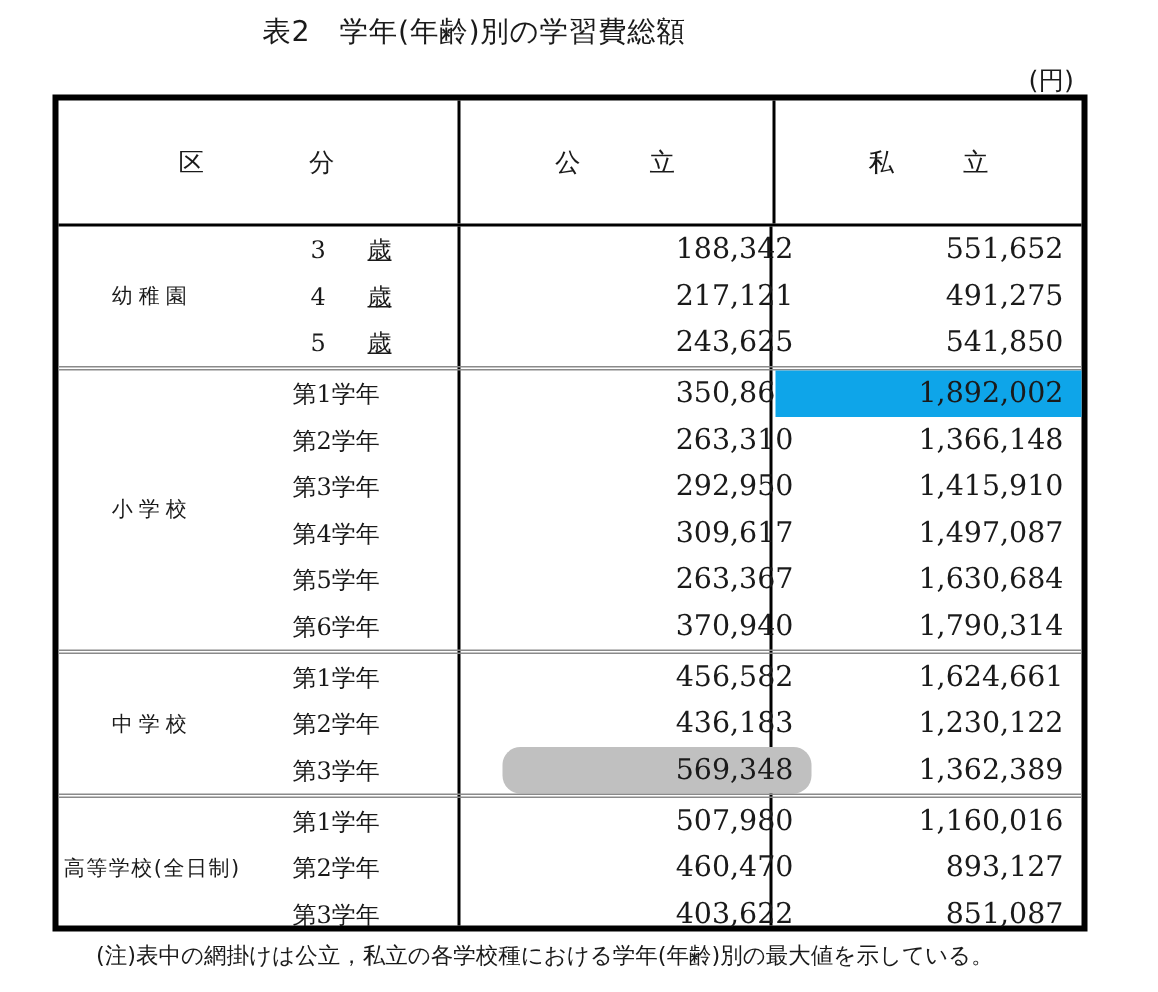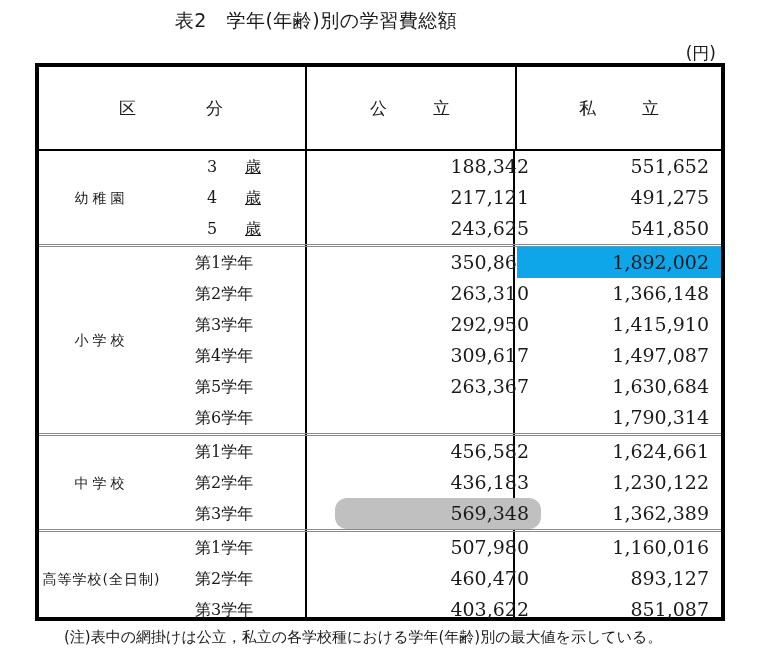--- a/index.html
+++ b/index.html
@@ -136,20 +136,21 @@
         <div class="num pub">309,617</div>
         <div class="num priv">1,497,087</div>
       </div>
       <div class="row">
         <div class="sub">第5学年</div>
         <div class="num pub">263,367</div>
         <div class="num priv">1,630,684</div>
       </div>
       <div class="row">
         <div class="sub">第6学年</div>
+        <div class="num pub">370,940</div>
         <div class="num priv">1,790,314</div>
       </div>
     </div>
 
     <div class="group sep">
       <div class="glabel">中学校</div>
       <div class="row">
         <div class="sub">第1学年</div>
         <div class="num pub">456,582</div>
         <div class="num priv">1,624,661</div>

